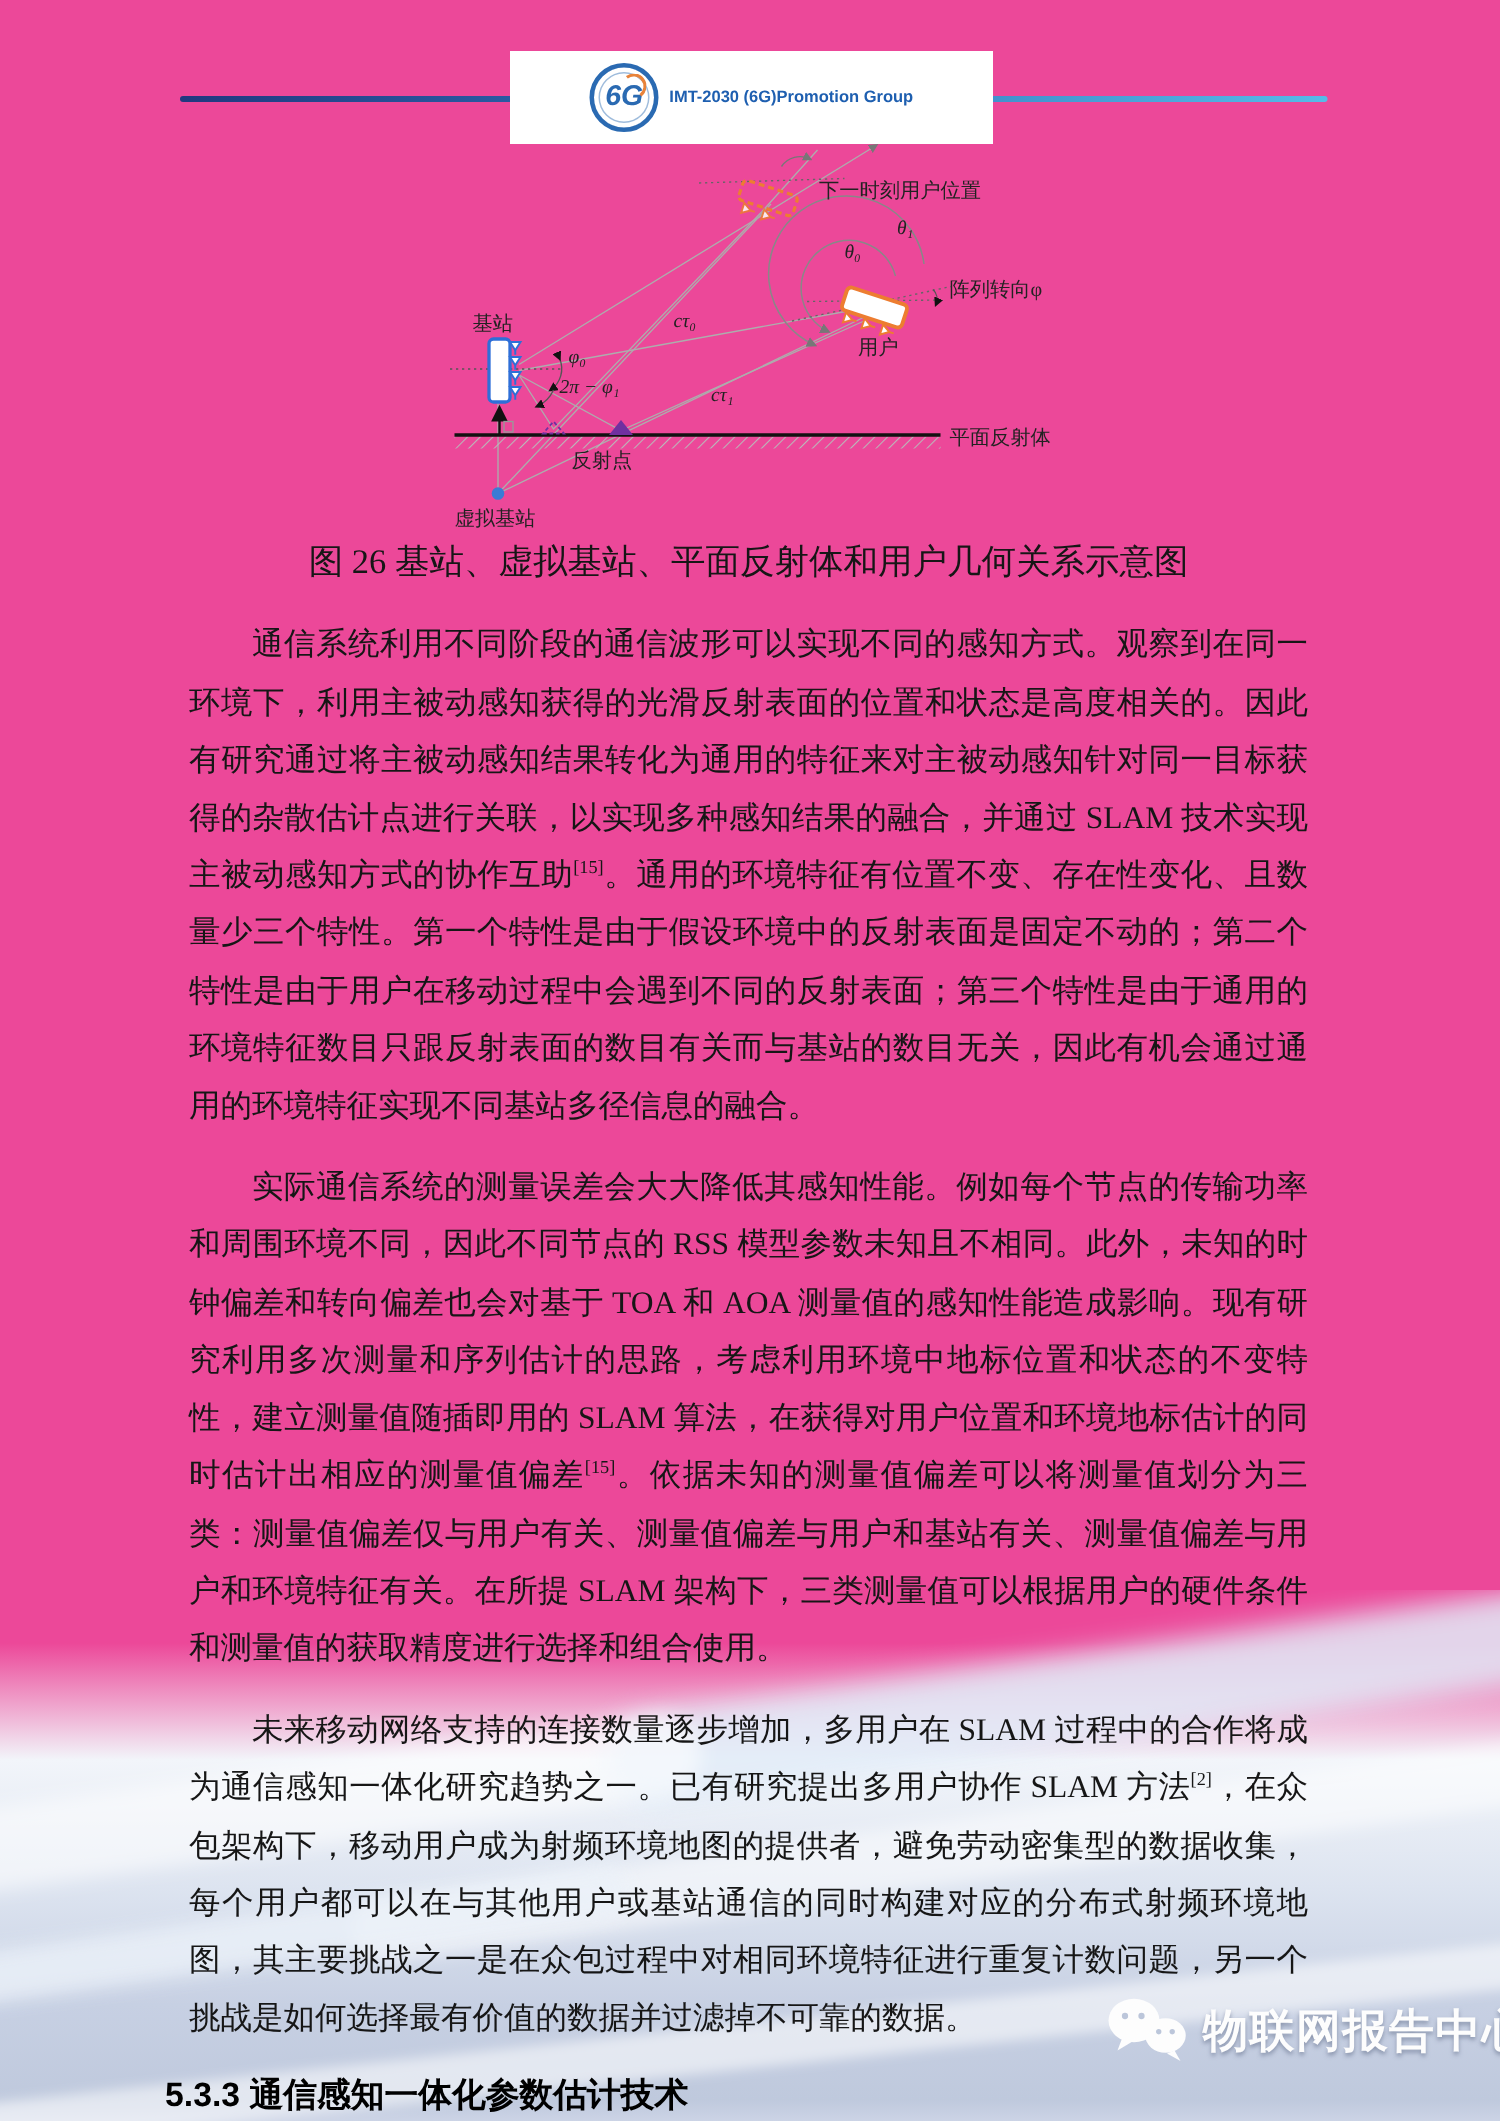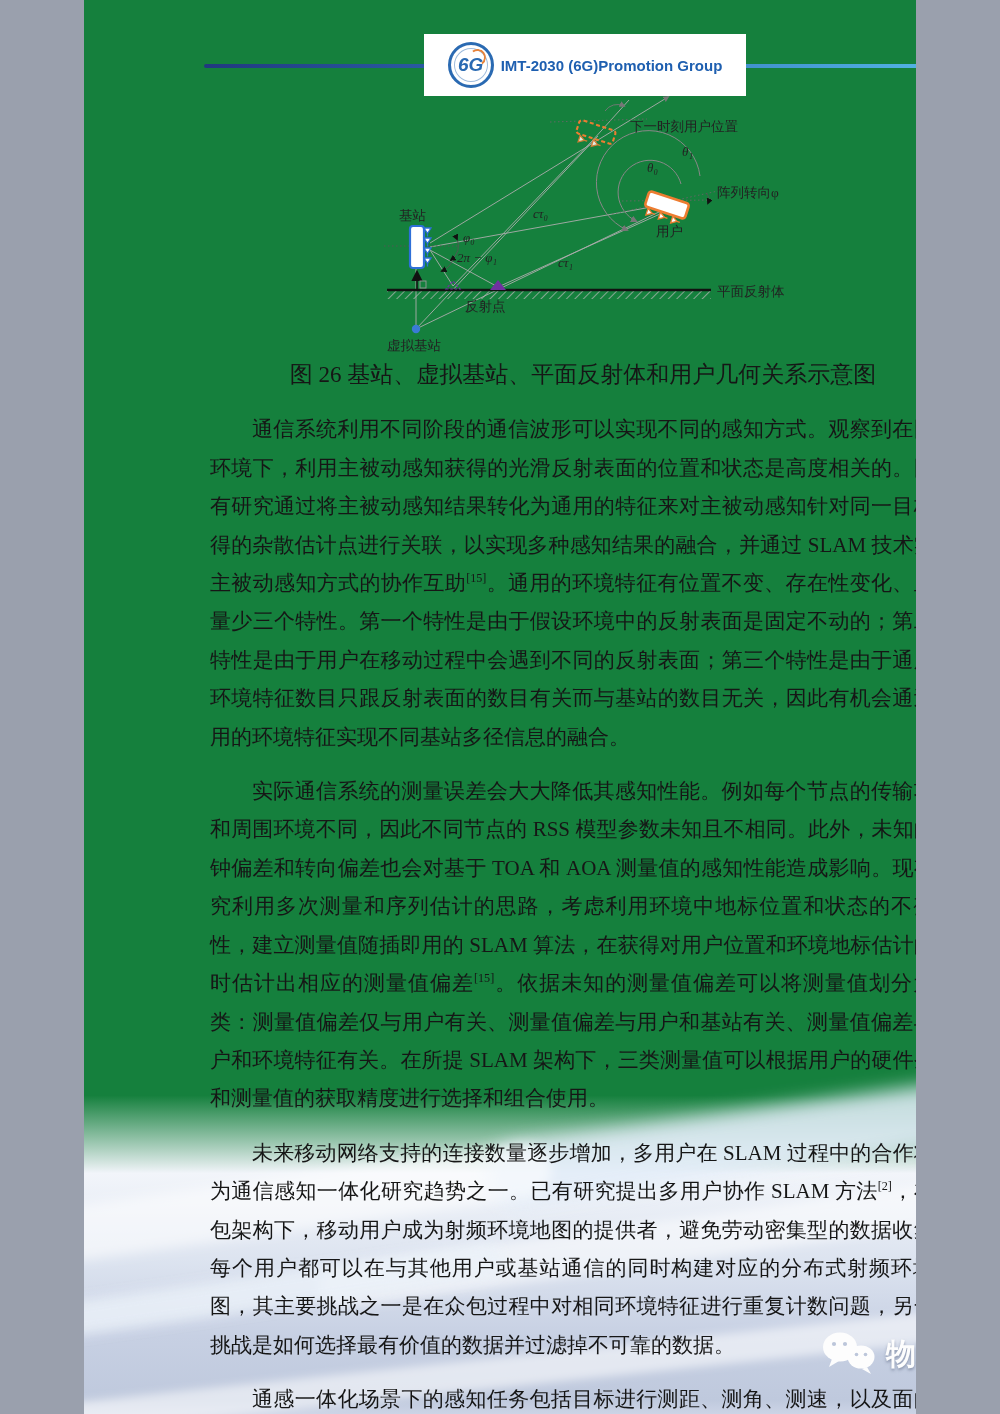--- a/index.html
+++ b/index.html
@@ -1,18 +1,18 @@
 <!DOCTYPE html>
 <html><head>
 <meta charset="utf-8">
 <style>
   html,body{margin:0;padding:0;background:#9aa0ad;}
   .page{
-    position:relative;width:832px;height:1414px;margin:0 auto;
-    background:#15803d;overflow:hidden;
+    position:relative;width:1000px;height:1414px;margin:0 auto;
+    background:#ec4899;overflow:hidden;
     font-family:"Liberation Serif","DejaVu Serif",serif;
     color:#161616;
   }
   
   .bottom-bg{
     position:absolute;left:0;top:1060px;width:1000px;height:354px;
     background:linear-gradient(180deg,
       rgba(255,255,255,0) 0%,rgba(255,255,255,0) 10%,
       #f2f5fa 32%,#dde4f0 56%,#c7d0e3 78%,#bfc9dd 96%,#ccd4e6 100%);
     overflow:hidden;z-index:0;
@@ -48,21 +48,21 @@
     border-left-color:transparent;border-bottom-color:transparent;
     transform:rotate(8deg);
   }
   .titles{display:flex;flex-direction:column;line-height:1.05;}
   .t-cn{
     font-family:"Liberation Sans",sans-serif;font-weight:700;
     font-size:25px;color:#1e5fb0;white-space:nowrap;
   }
   .t-en{
     font-family:"Liberation Sans",sans-serif;font-weight:700;
-    font-size:15px;color:#1e5fb0;white-space:nowrap;margin-top:2px;
+    font-size:11px;color:#1e5fb0;white-space:nowrap;margin-top:2px;
   }
 
   
   .figure-wrap{position:absolute;left:0;top:0;width:1000px;height:360px;z-index:1;}
   .fig-svg{position:absolute;left:285px;top:95px;}
   .fig-label{font-size:13.5px;fill:#222;font-family:"Liberation Serif","DejaVu Serif",serif;}
   .fig-math{font-size:13px;fill:#222;font-style:italic;font-family:"Liberation Serif","DejaVu Serif",serif;}
 
   
   .content{
@@ -212,20 +212,21 @@
       <text class="fig-label" x="633" y="296">平面反射体</text>
       <text class="fig-label" x="303" y="350">虚拟基站</text>
     </svg>
   </div>
 
   <div class="content">
     <div class="fig-caption">图 26 基站、虚拟基站、平面反射体和用户几何关系示意图</div>
     <p><span>通信系统利用不同阶段的通信波形可以实现不同的感知方式。观察到在同一环境下，利用主被动感知获得的光滑反射表面的位置和状态是高度相关的。因此有研究通过将主被动感知结果转化为通用的特征来对主被动感知针对同一目标获得的杂散估计点进行关联，以实现多种感知结果的融合，并通过 SLAM 技术实现主被动感知方式的协作互助</span><sup>[15]</sup><span>。通用的环境特征有位置不变、存在性变化、且数量少三个特性。第一个特性是由于假设环境中的反射表面是固定不动的；第二个特性是由于用户在移动过程中会遇到不同的反射表面；第三个特性是由于通用的环境特征数目只跟反射表面的数目有关而与基站的数目无关，因此有机会通过通用的环境特征实现不同基站多径信息的融合。</span></p>
     <p><span>实际通信系统的测量误差会大大降低其感知性能。例如每个节点的传输功率和周围环境不同，因此不同节点的 RSS 模型参数未知且不相同。此外，未知的时钟偏差和转向偏差也会对基于 TOA 和 AOA 测量值的感知性能造成影响。现有研究利用多次测量和序列估计的思路，考虑利用环境中地标位置和状态的不变特性，建立测量值随插即用的 SLAM 算法，在获得对用户位置和环境地标估计的同时估计出相应的测量值偏差</span><sup>[15]</sup><span>。依据未知的测量值偏差可以将测量值划分为三类：测量值偏差仅与用户有关、测量值偏差与用户和基站有关、测量值偏差与用户和环境特征有关。在所提 SLAM 架构下，三类测量值可以根据用户的硬件条件和测量值的获取精度进行选择和组合使用。</span></p>
     <p><span>未来移动网络支持的连接数量逐步增加，多用户在 SLAM 过程中的合作将成为通信感知一体化研究趋势之一。已有研究提出多用户协作 SLAM 方法</span><sup>[2]</sup><span>，在众包架构下，移动用户成为射频环境地图的提供者，避免劳动密集型的数据收集，每个用户都可以在与其他用户或基站通信的同时构建对应的分布式射频环境地图，其主要挑战之一是在众包过程中对相同环境特征进行重复计数问题，另一个挑战是如何选择最有价值的数据并过滤掉不可靠的数据。</span></p>
+    <div class="section-heading">5.3.3 通信感知一体化参数估计技术</div>
     <p><span>通感一体化场景下的感知任务包括目标进行测距、测角、测速，以及面向应用的模式识别，例如目标和行为的识别、分类等。感知参数估计是一个非线性问题，因此大多数经典的线性估计器已不再适用。常用的参数估计方法包括：周期图方法，如二维或者三维傅里叶变换（2D/3D-FFT）、空域滤波器如 Bartlett 滤波器以及最小方差无失真响应滤波器（Minimum Variance Distortionless Response，MVDR）、基于子空间的频谱分析技</span></p>
   </div>
 
   <div class="watermark">
     <svg width="58" height="48" viewBox="0 0 58 48">
       <ellipse cx="20" cy="17" rx="17" ry="14.5" fill="#fdfdfd"></ellipse>
       <path d="M12 29 L9 37 L19 31 Z" fill="#fdfdfd"></path>
       <circle cx="14" cy="14" r="2.1" fill="#bcc6da"></circle>
       <circle cx="25" cy="14" r="2.1" fill="#bcc6da"></circle>
       <ellipse cx="41" cy="27" rx="13.5" ry="11.5" fill="#fdfdfd"></ellipse>

